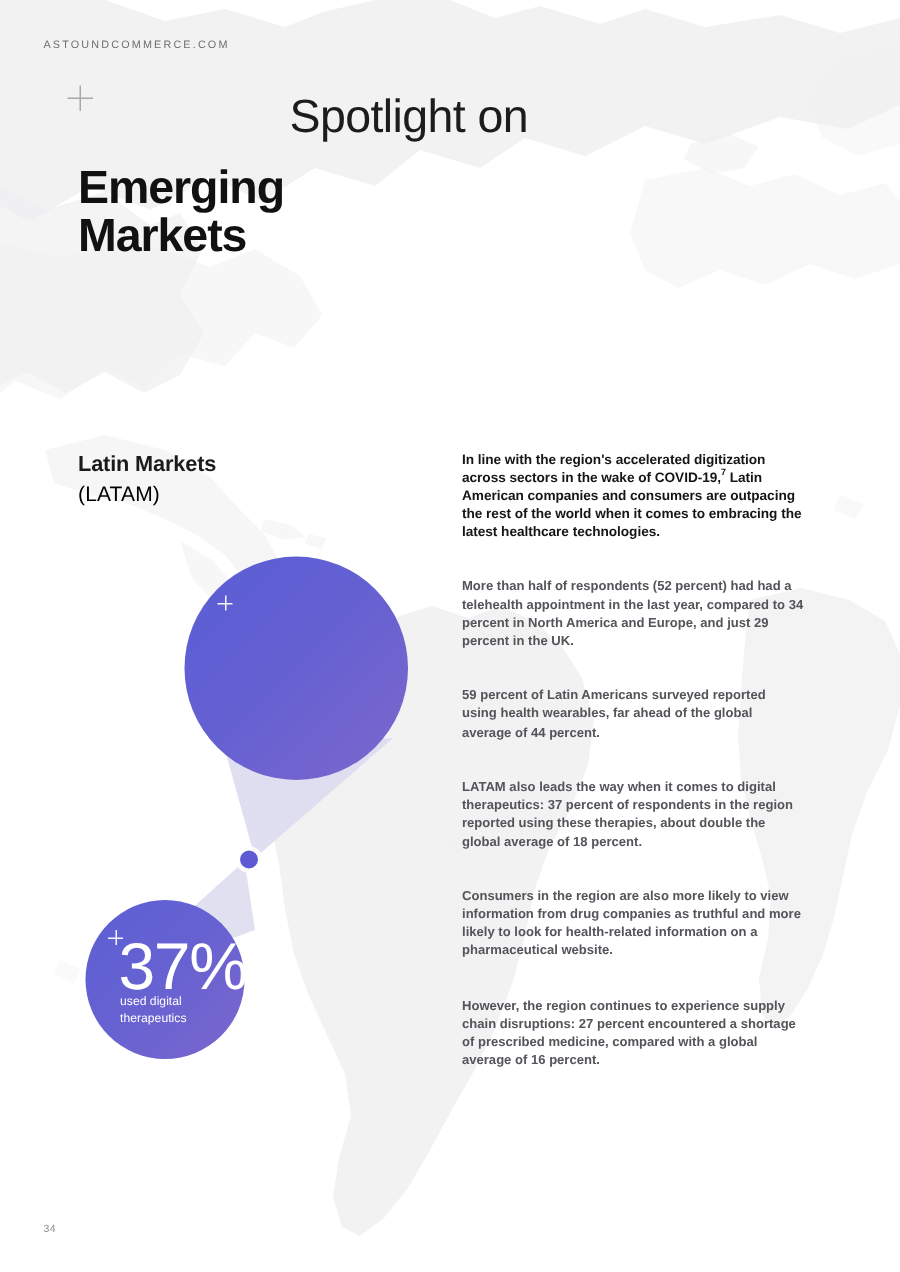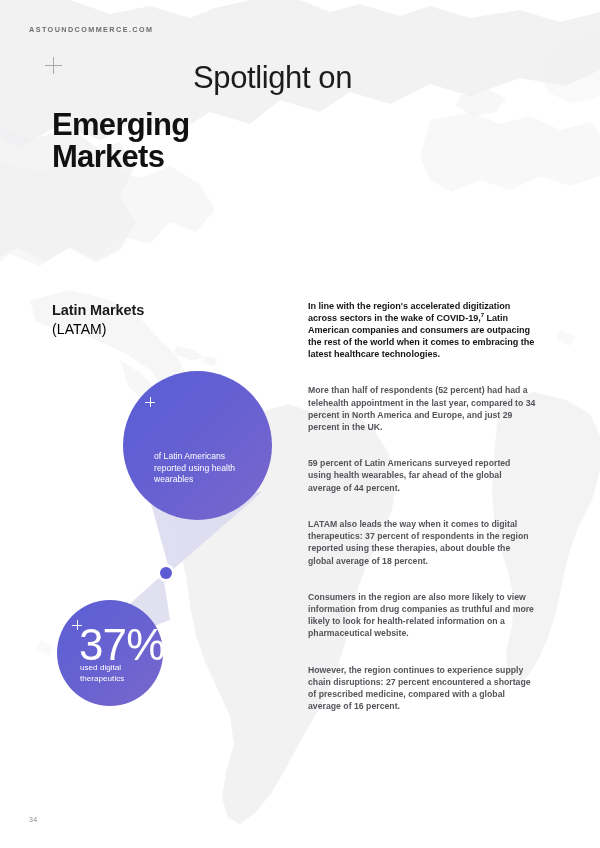--- a/index.html
+++ b/index.html
@@ -35,21 +35,21 @@
   }
 
   
   .site-url {
     position: absolute;
     left: 29px;
     top: 25px;
     font-size: 7.2px;
     letter-spacing: 1.45px;
     color: #6d6d6d;
-    font-weight: 700;
+    font-weight: 400;
   }
 
   .plus-title {
     position: absolute;
     left: 45px;
     top: 57px;
     width: 17px;
     height: 17px;
     color: #9a9a9a;
   }
@@ -342,21 +342,20 @@
         <path d="M150 500 L262 492 L170 572 Z" opacity="0.9"></path>
         <path d="M163 574 L72 656 L170 620 Z" opacity="0.85"></path>
       </g>
     </svg>
   </div>
 
   <div class="node-dot"></div>
 
   <div class="bubble bubble-large">
     <span class="bubble-plus"></span>
-    <div class="bubble-caption">of Latin Americans reported using health wearables</div>
   </div>
 
   <div class="bubble bubble-small">
     <span class="bubble-plus"></span>
     <div class="bubble-value">37%</div>
     <div class="bubble-caption">used digital therapeutics</div>
   </div>
 
   <div class="page-number">34</div>
 

